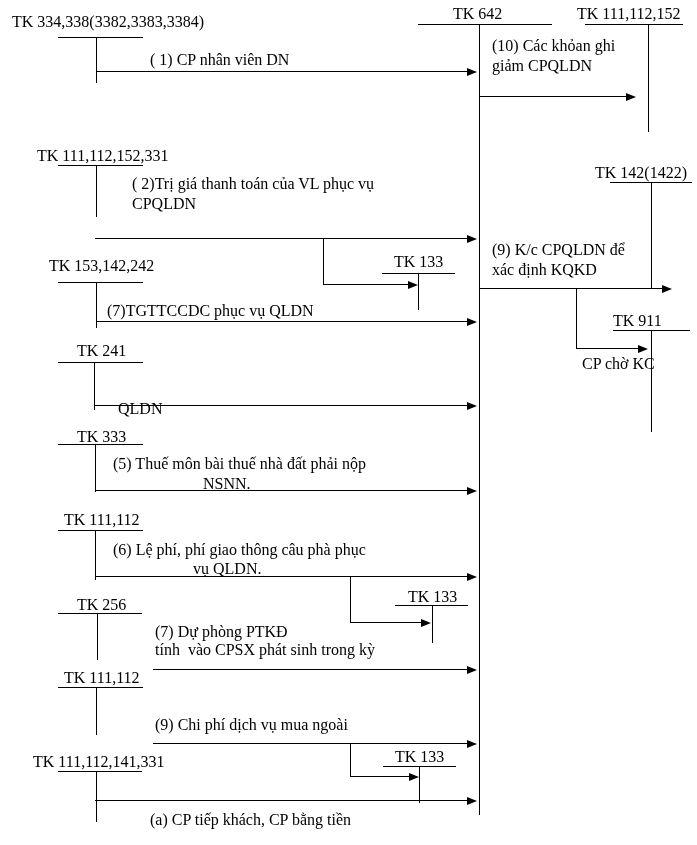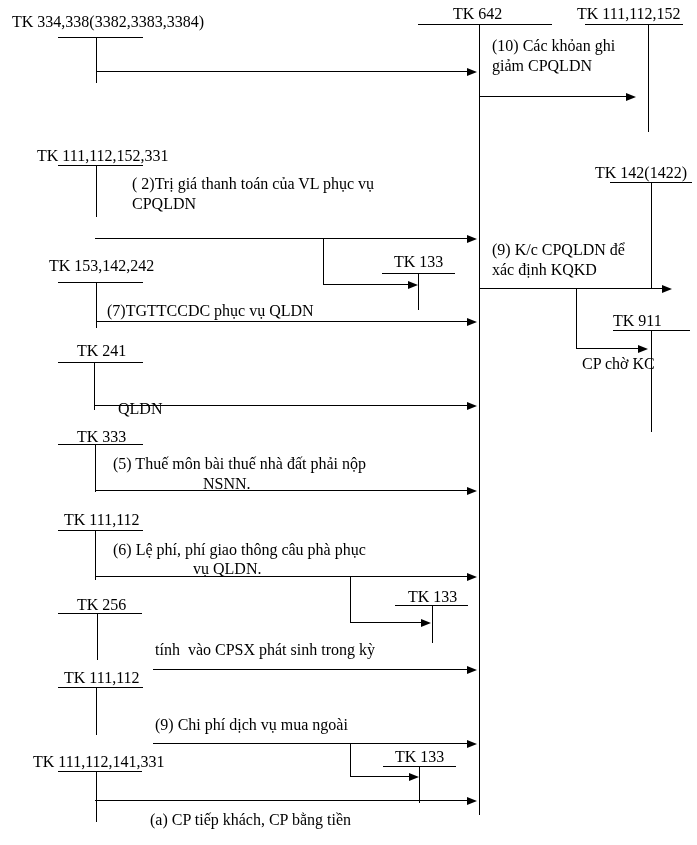--- a/index.html
+++ b/index.html
@@ -77,20 +77,21 @@
   <div class="vl" style="left:418px;top:273px;height:37px"></div>
 
   <span class="lbl" style="left:408px;top:587px">TK 133</span>
   <div class="hl" style="left:395px;top:605px;width:73px"></div>
   <div class="vl" style="left:432px;top:605px;height:38px"></div>
 
   <span class="lbl" style="left:395px;top:747px">TK 133</span>
   <div class="hl" style="left:383px;top:766px;width:73px"></div>
   <div class="vl" style="left:419px;top:766px;height:37px"></div>
 
+  <span class="lbl" style="left:150px;top:50px">( 1) CP nhân viên DN</span>
   <div class="hl" style="left:96px;top:71px;width:374px"></div>
   <div class="arr" style="left:467px;top:68px"></div>
 
   <span class="lbl" style="left:132px;top:174px">( 2)Trị giá thanh toán của VL phục vụ</span>
   <span class="lbl" style="left:132px;top:194px">CPQLDN</span>
   <div class="hl" style="left:95px;top:238px;width:375px"></div>
   <div class="arr" style="left:467px;top:235px"></div>
   <div class="vl" style="left:323px;top:238px;height:46px"></div>
   <div class="hl" style="left:323px;top:284px;width:87px"></div>
   <div class="arr" style="left:408px;top:281px"></div>
@@ -109,20 +110,21 @@
   <div class="arr" style="left:467px;top:487px"></div>
 
   <span class="lbl" style="left:113px;top:540px">(6) Lệ phí, phí giao thông câu phà phục</span>
   <span class="lbl" style="left:193px;top:559px">vụ QLDN.</span>
   <div class="hl" style="left:95px;top:576px;width:375px"></div>
   <div class="arr" style="left:467px;top:573px"></div>
   <div class="vl" style="left:350px;top:576px;height:46px"></div>
   <div class="hl" style="left:350px;top:622px;width:73px"></div>
   <div class="arr" style="left:421px;top:619px"></div>
 
+  <span class="lbl" style="left:155px;top:622px">(7) Dự phòng PTKĐ</span>
   <span class="lbl" style="left:155px;top:640px">tính  vào CPSX phát sinh trong kỳ</span>
   <div class="hl" style="left:153px;top:669px;width:317px"></div>
   <div class="arr" style="left:467px;top:666px"></div>
 
   <span class="lbl" style="left:155px;top:715px">(9) Chi phí dịch vụ mua ngoài</span>
   <div class="hl" style="left:153px;top:743px;width:317px"></div>
   <div class="arr" style="left:467px;top:740px"></div>
   <div class="vl" style="left:350px;top:743px;height:33px"></div>
   <div class="hl" style="left:350px;top:776px;width:61px"></div>
   <div class="arr" style="left:409px;top:773px"></div>

